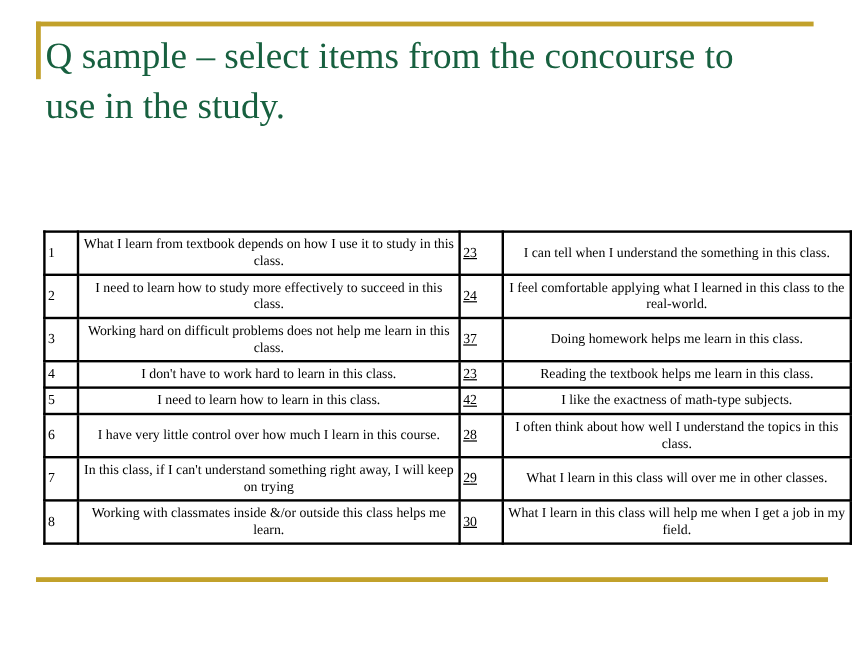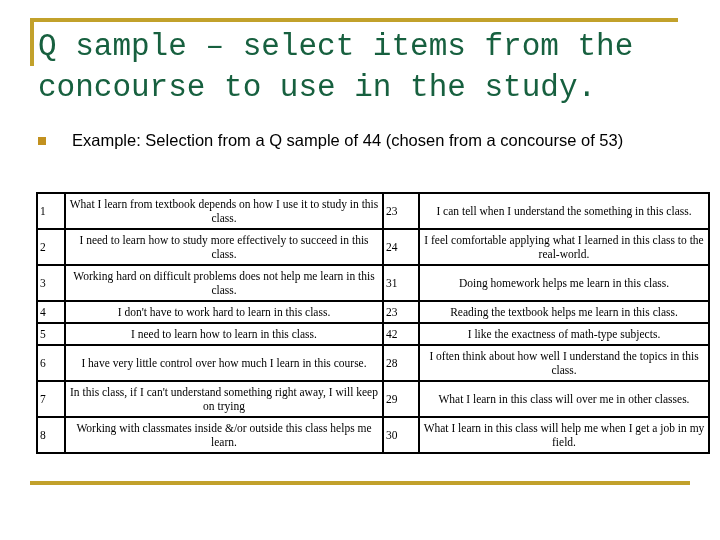--- a/index.html
+++ b/index.html
@@ -51,21 +51,21 @@
     z-index: 40;
   }
 
   
   .slide-title {
     position: absolute;
     left: 38px;
     top: 26px;
     width: 620px;
     color: #17603f;
-    font-family: Liberation Mono, monospace;
+    font-family: Liberation Serif, serif;
     font-size: 31px;
     line-height: 41px;
     font-weight: normal;
     letter-spacing: 0px;
     white-space: pre-wrap;
   }
 
   
   .bullet-row {
     position: absolute;
@@ -120,21 +120,21 @@
   td.stmt {
     text-align: center;
     border-left: none;
     padding-left: 2px;
     padding-right: 4px;
   }
 
   
   tr.qrow > td.numL { width: 22px; }
   tr.qrow > td.stmtL { width: 312px; }
-  tr.qrow > td.numR { width: 30px; }
+  tr.qrow > td.numR { width: 30px; text-decoration: underline; }
   tr.qrow > td.stmtR { width: 284px; }
 
   
   .bottom-mask {
     position: absolute;
     left: 0;
     top: 498px;
     width: 720px;
     height: 42px;
     background: #ffffff;
@@ -144,24 +144,20 @@
 </head>
 <body>
 
 <div id="slide">
 
   <div class="gold-rule-top"></div>
   <div class="gold-rule-left"></div>
 
   <div class="slide-title">Q sample – select items from the concourse to use in the study.</div>
 
-  <div class="bullet-row">
-    <span class="bullet-marker"></span>
-    <span class="bullet-text">Example: Selection from a Q sample of 44 (chosen from a concourse of 53)</span>
-  </div>
 
   <table id="qtable">
     <tbody>
 
       <tr class="qrow">
         <td class="num numL">1</td>
         <td class="stmt stmtL">What I learn from textbook depends on how I use it to study in this class.</td>
         <td class="num numR">23</td>
         <td class="stmt stmtR">I can tell when I understand the something in this class.</td>
       </tr>
@@ -169,21 +165,21 @@
       <tr class="qrow">
         <td class="num numL">2</td>
         <td class="stmt stmtL">I need to learn how to study more effectively to succeed in this class.</td>
         <td class="num numR">24</td>
         <td class="stmt stmtR">I feel comfortable applying what I learned in this class to the real-world.</td>
       </tr>
 
       <tr class="qrow">
         <td class="num numL">3</td>
         <td class="stmt stmtL">Working hard on difficult problems does not help me learn in this class.</td>
-        <td class="num numR">31</td>
+        <td class="num numR">37</td>
         <td class="stmt stmtR">Doing homework helps me learn in this class.</td>
       </tr>
 
       <tr class="qrow">
         <td class="num numL">4</td>
         <td class="stmt stmtL">I don't have to work hard to learn in this class.</td>
         <td class="num numR">23</td>
         <td class="stmt stmtR">Reading the textbook helps me learn in this class.</td>
       </tr>
 

